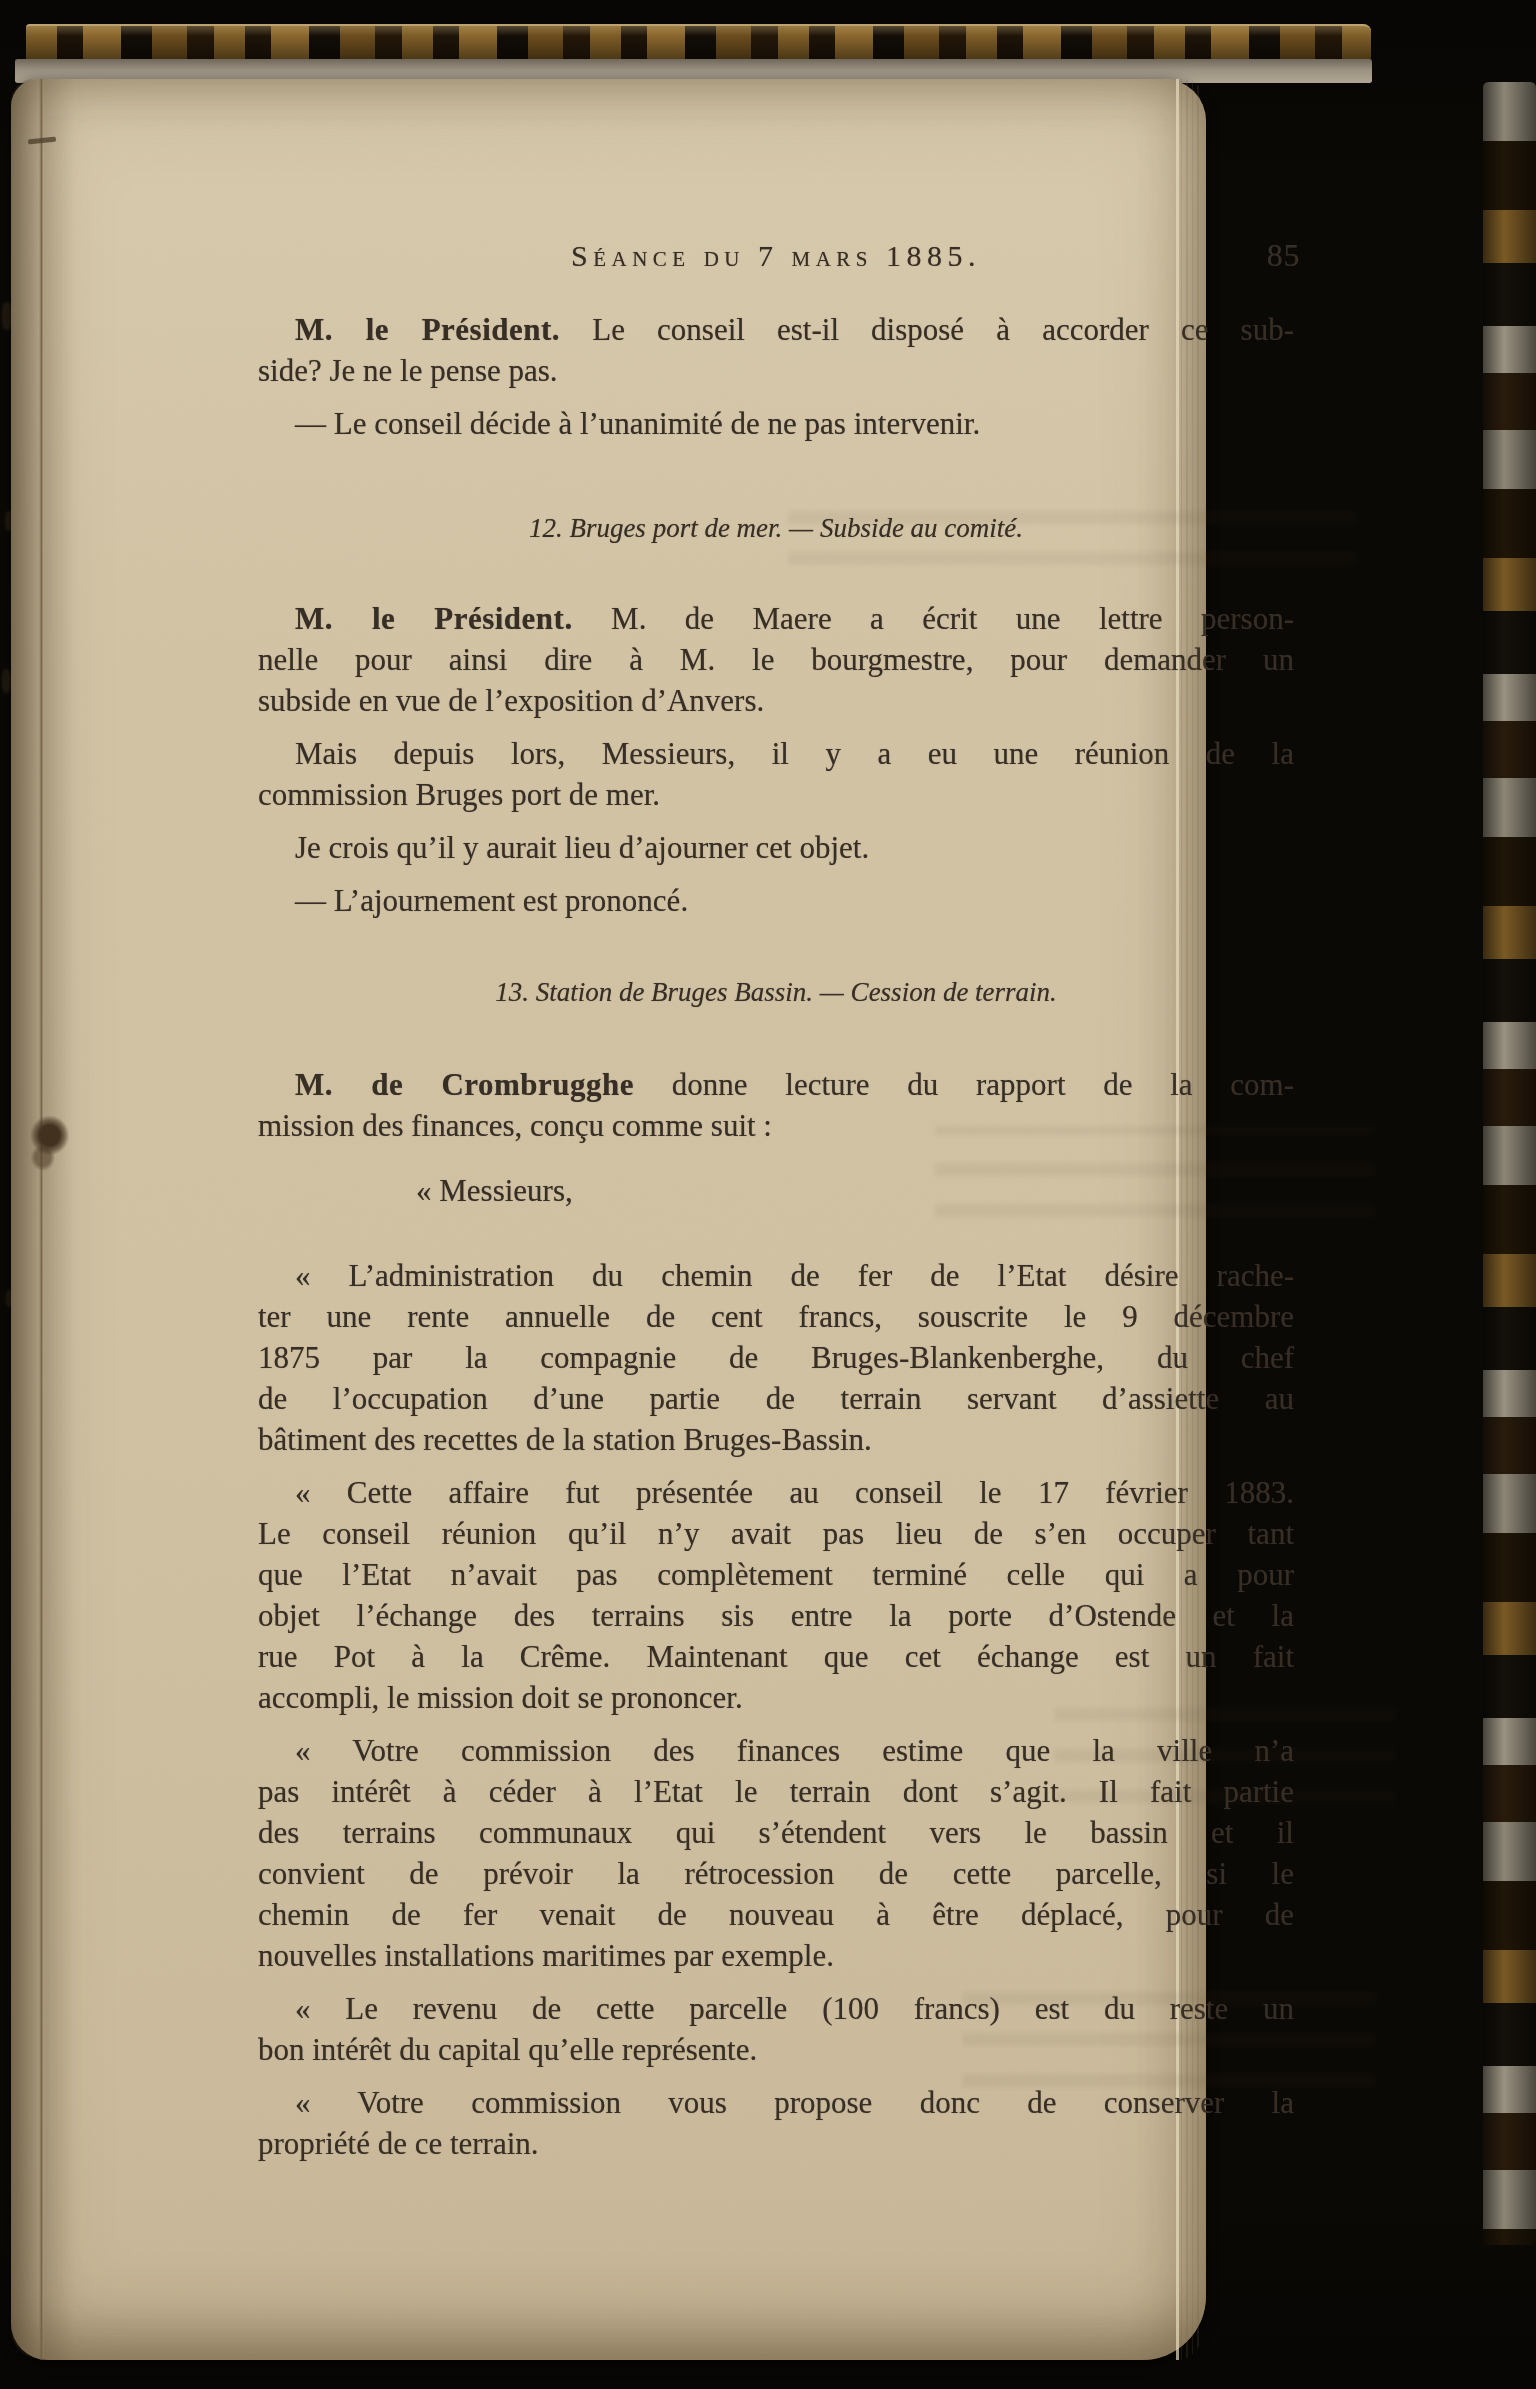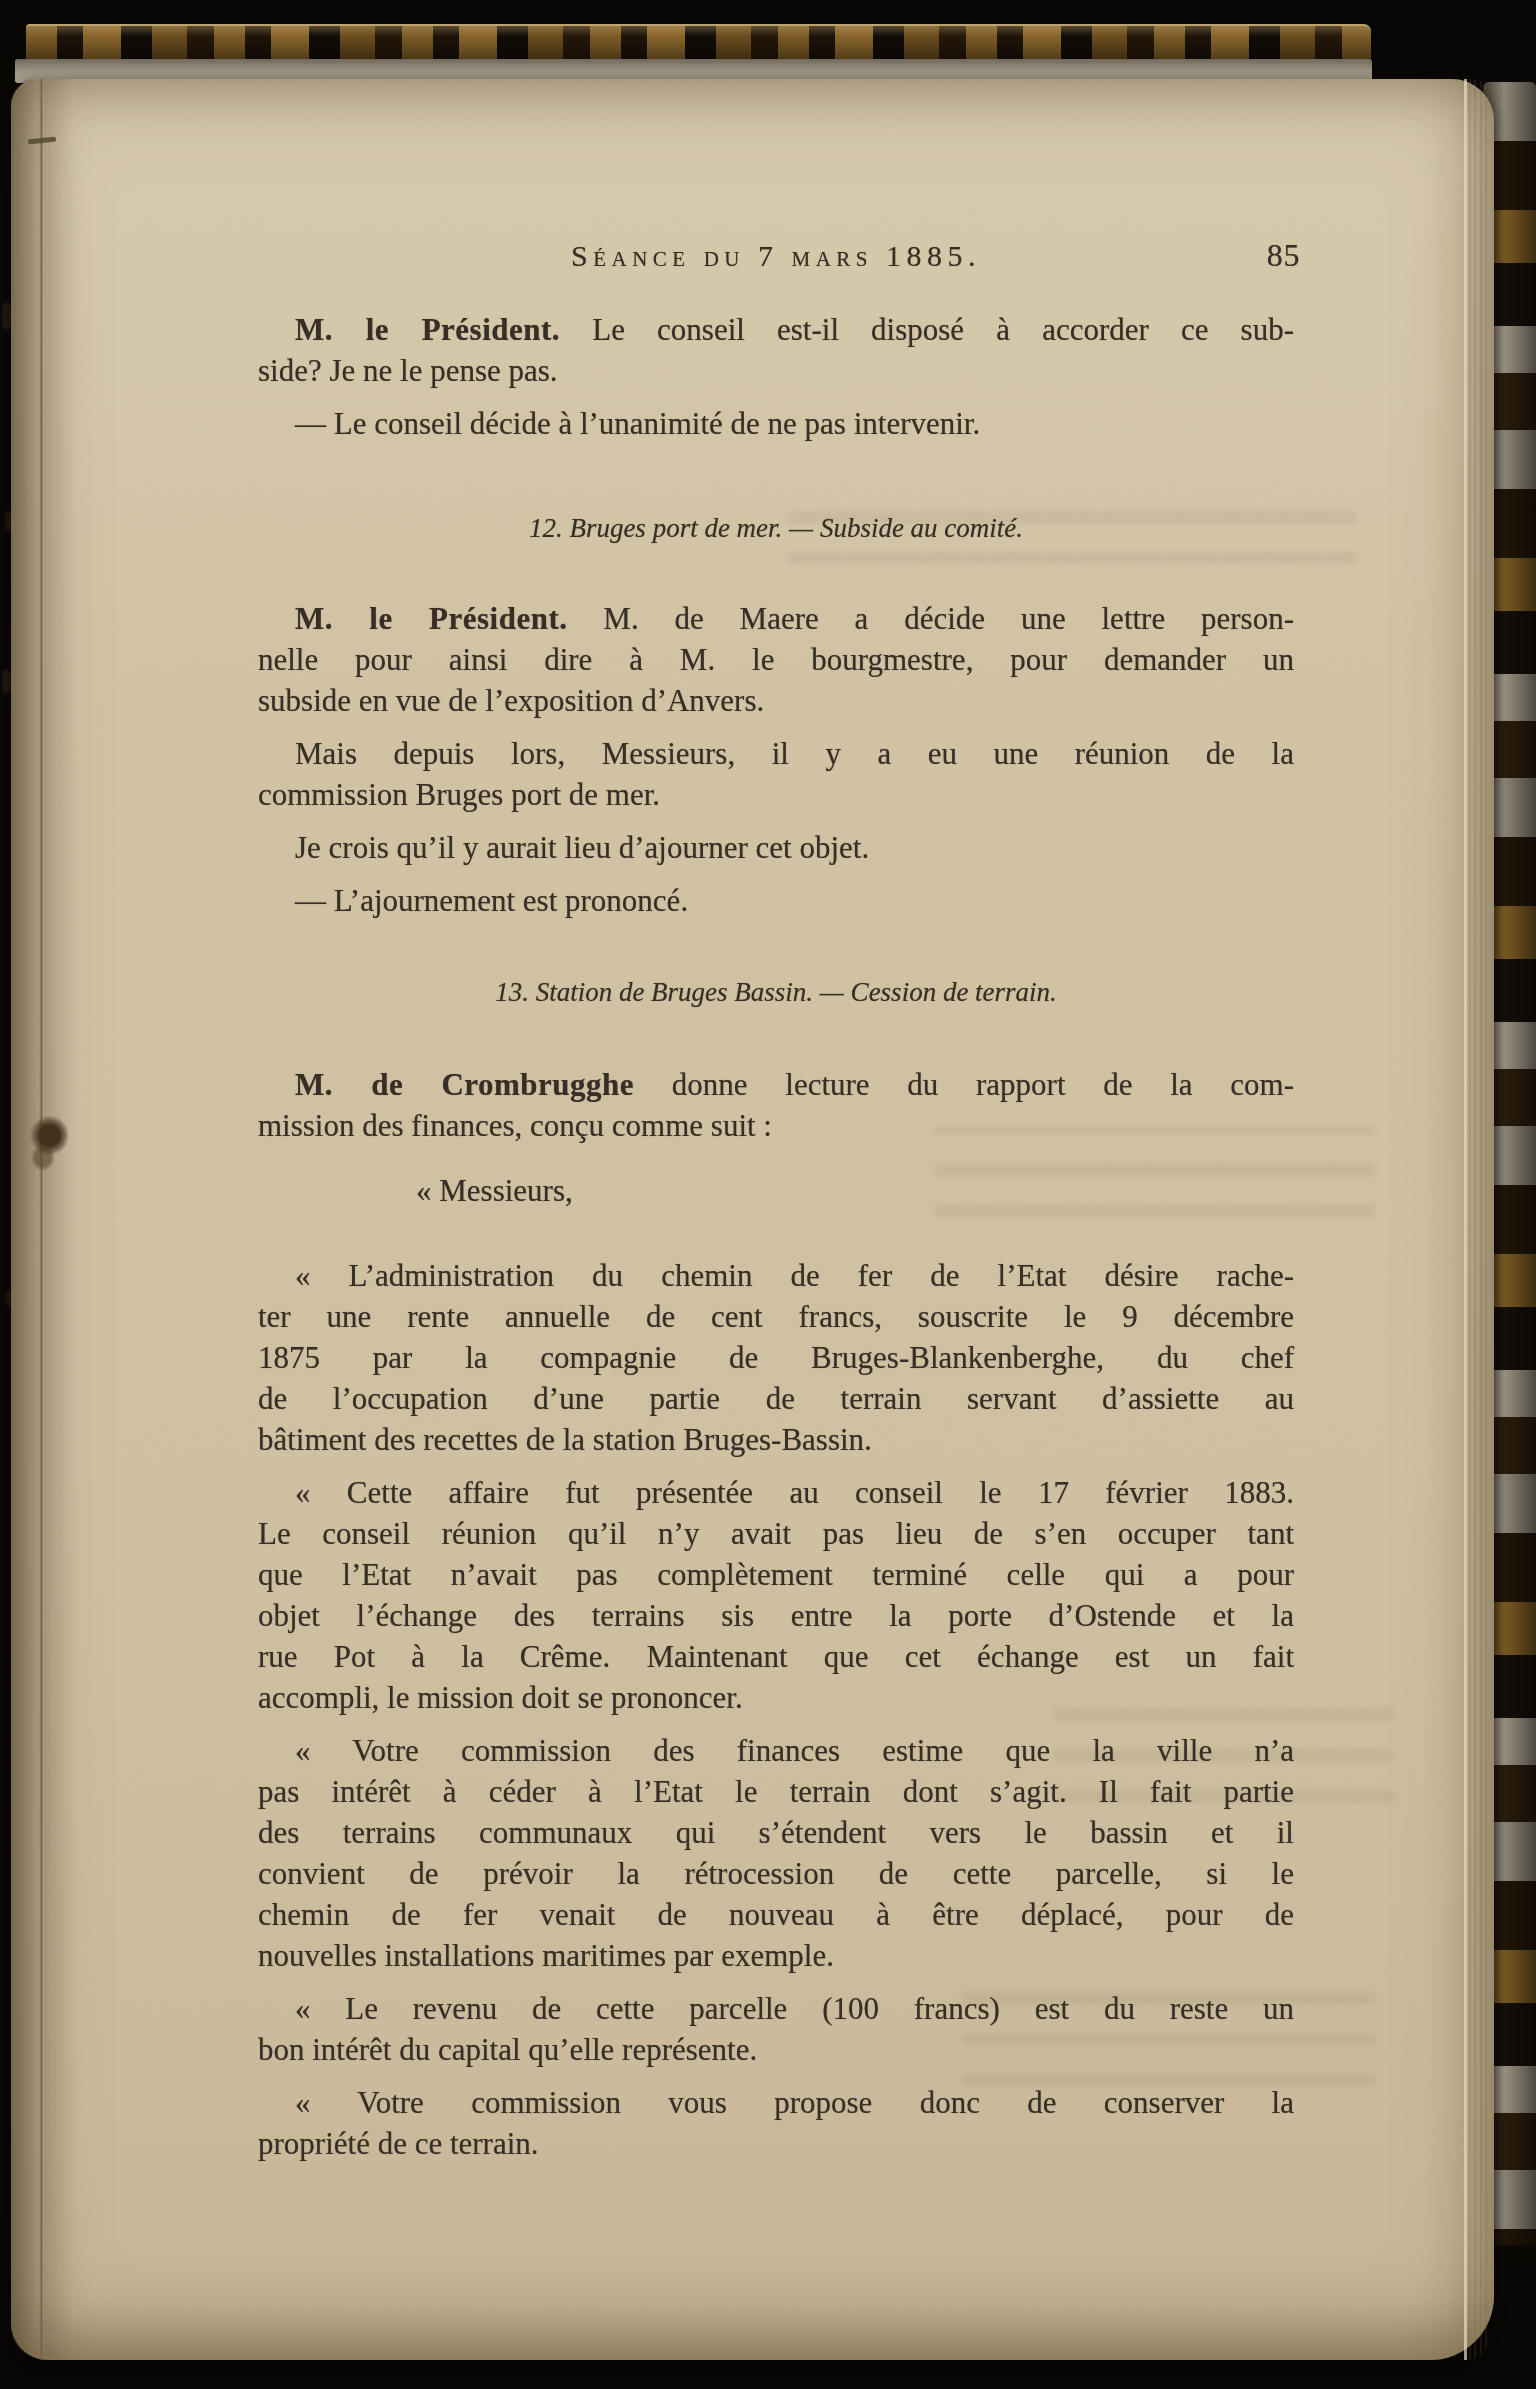--- a/index.html
+++ b/index.html
@@ -43,21 +43,21 @@
 
   
   .speck { position:absolute; background:#221a10; filter:blur(0.9px); border-radius:40%; }
   .speck.s1 { left:1.8px;  top:302px;  width:10px; height:27.5px; }
   .speck.s2 { left:4.6px;  top:511px;  width:8.2px;  height:20px; }
   .speck.s3 { left:1.8px;  top:669px;  width:9.2px; height:24px; }
   .speck.s4 { left:5.5px;  top:1290px; width:7.3px;  height:16.5px; }
 
   
   .page {
-    position:absolute; left:11px; top:79px; width:1483px; height:2281px;
+    position:absolute; left:11px; top:79px; width:1195px; height:2281px;
     z-index:2;
     border-radius:27.5px 42px 64px 37px;
     background:linear-gradient(180deg,#d9cbae 0%,#d3c4a6 26%,#d1c2a4 60%,#ccbc9d 88%,#c6b596 100%);
     box-shadow:
       inset 0 0 101px rgba(88,68,38,.25),
       inset -18.3px 0 50px rgba(78,60,32,.22),
       inset 0 -27.5px 64px rgba(78,60,32,.28),
       inset 24px 0 55px rgba(60,46,24,.18),
       0 3.7px 13px rgba(0,0,0,.6);
   }
@@ -196,21 +196,21 @@
 
     <p class="para">
       <span class="ln first last">— Le conseil décide à l’unanimité de ne pas intervenir.</span>
     </p>
 
     <h3 class="sect m-h12">12. Bruges port de mer. — Subside au comité.</h3>
 
     <p class="para">
       <span class="ln first">
         <b class="lead">M. le Président.</b>
-        <span>M. de Maere a décide une lettre person-</span>
+        <span>M. de Maere a écrit une lettre person-</span>
       </span>
       <span class="ln">nelle pour ainsi dire à M. le bourgmestre, pour demander un</span>
       <span class="ln last">subside en vue de l’exposition d’Anvers.</span>
     </p>
 
     <p class="para">
       <span class="ln first">Mais depuis lors, Messieurs, il y a eu une réunion de la</span>
       <span class="ln last">commission Bruges port de mer.</span>
     </p>
 

